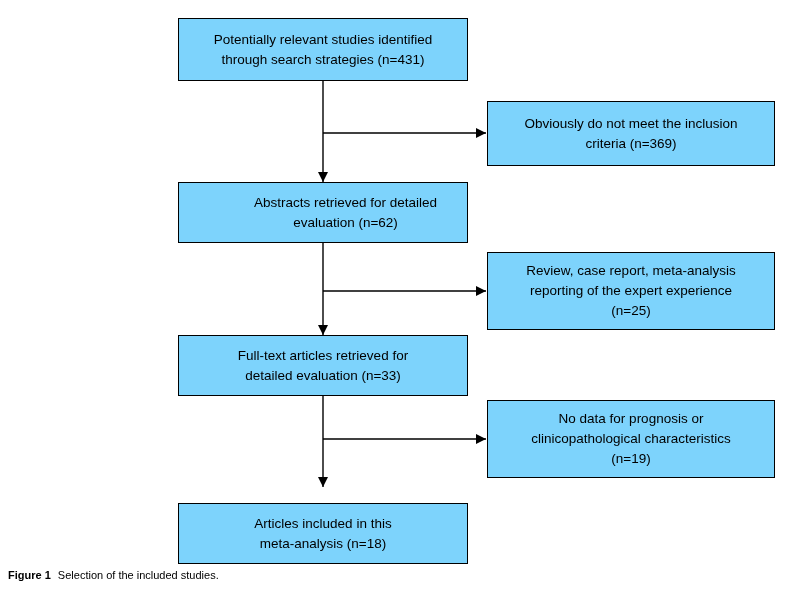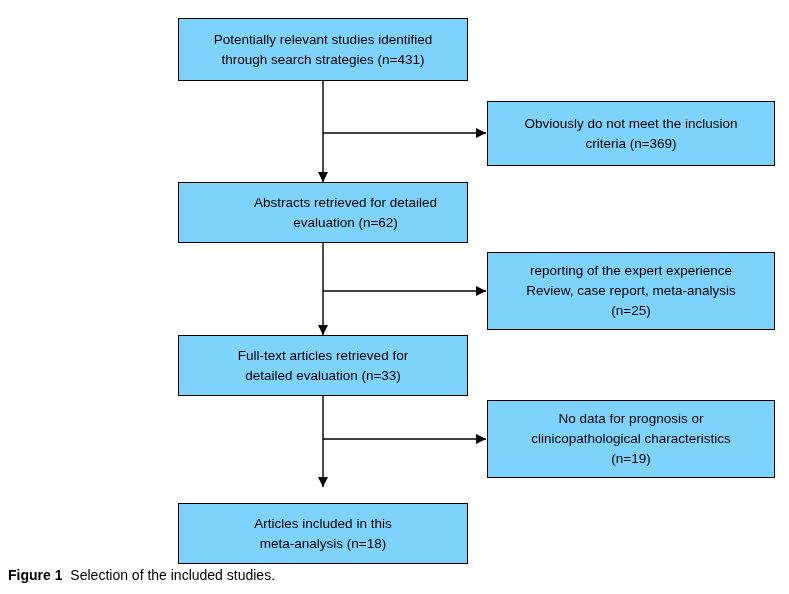--- a/index.html
+++ b/index.html
@@ -36,21 +36,21 @@
     line-height: 20px;
   }
   .box .ln {
     display: block;
     white-space: nowrap;
   }
   .caption {
     position: absolute;
     left: 8px;
     top: 568px;
-    font-size: 14px;
+    font-size: 11px;
     line-height: 15px;
     white-space: nowrap;
     text-align: right;
   }
   .caption-label {
     font-weight: bold;
   }
   .caption-text {
     margin-left: 4px;
   }
@@ -93,22 +93,22 @@
     <span class="ln">Articles included in this</span>
     <span class="ln">meta-analysis (n=18)</span>
   </div>
 
   <div class="box" style="left:487px; top:101px; width:288px; height:65px;">
     <span class="ln">Obviously do not meet the inclusion</span>
     <span class="ln">criteria (n=369)</span>
   </div>
 
   <div class="box" style="left:487px; top:252px; width:288px; height:78px;">
+    <span class="ln">Review, case report, meta-analysis</span>
     <span class="ln">reporting of the expert experience</span>
-    <span class="ln">Review, case report, meta-analysis</span>
     <span class="ln">(n=25)</span>
   </div>
 
   <div class="box" style="left:487px; top:400px; width:288px; height:78px;">
     <span class="ln">No data for prognosis or</span>
     <span class="ln">clinicopathological characteristics</span>
     <span class="ln">(n=19)</span>
   </div>
 
   <div class="caption">

